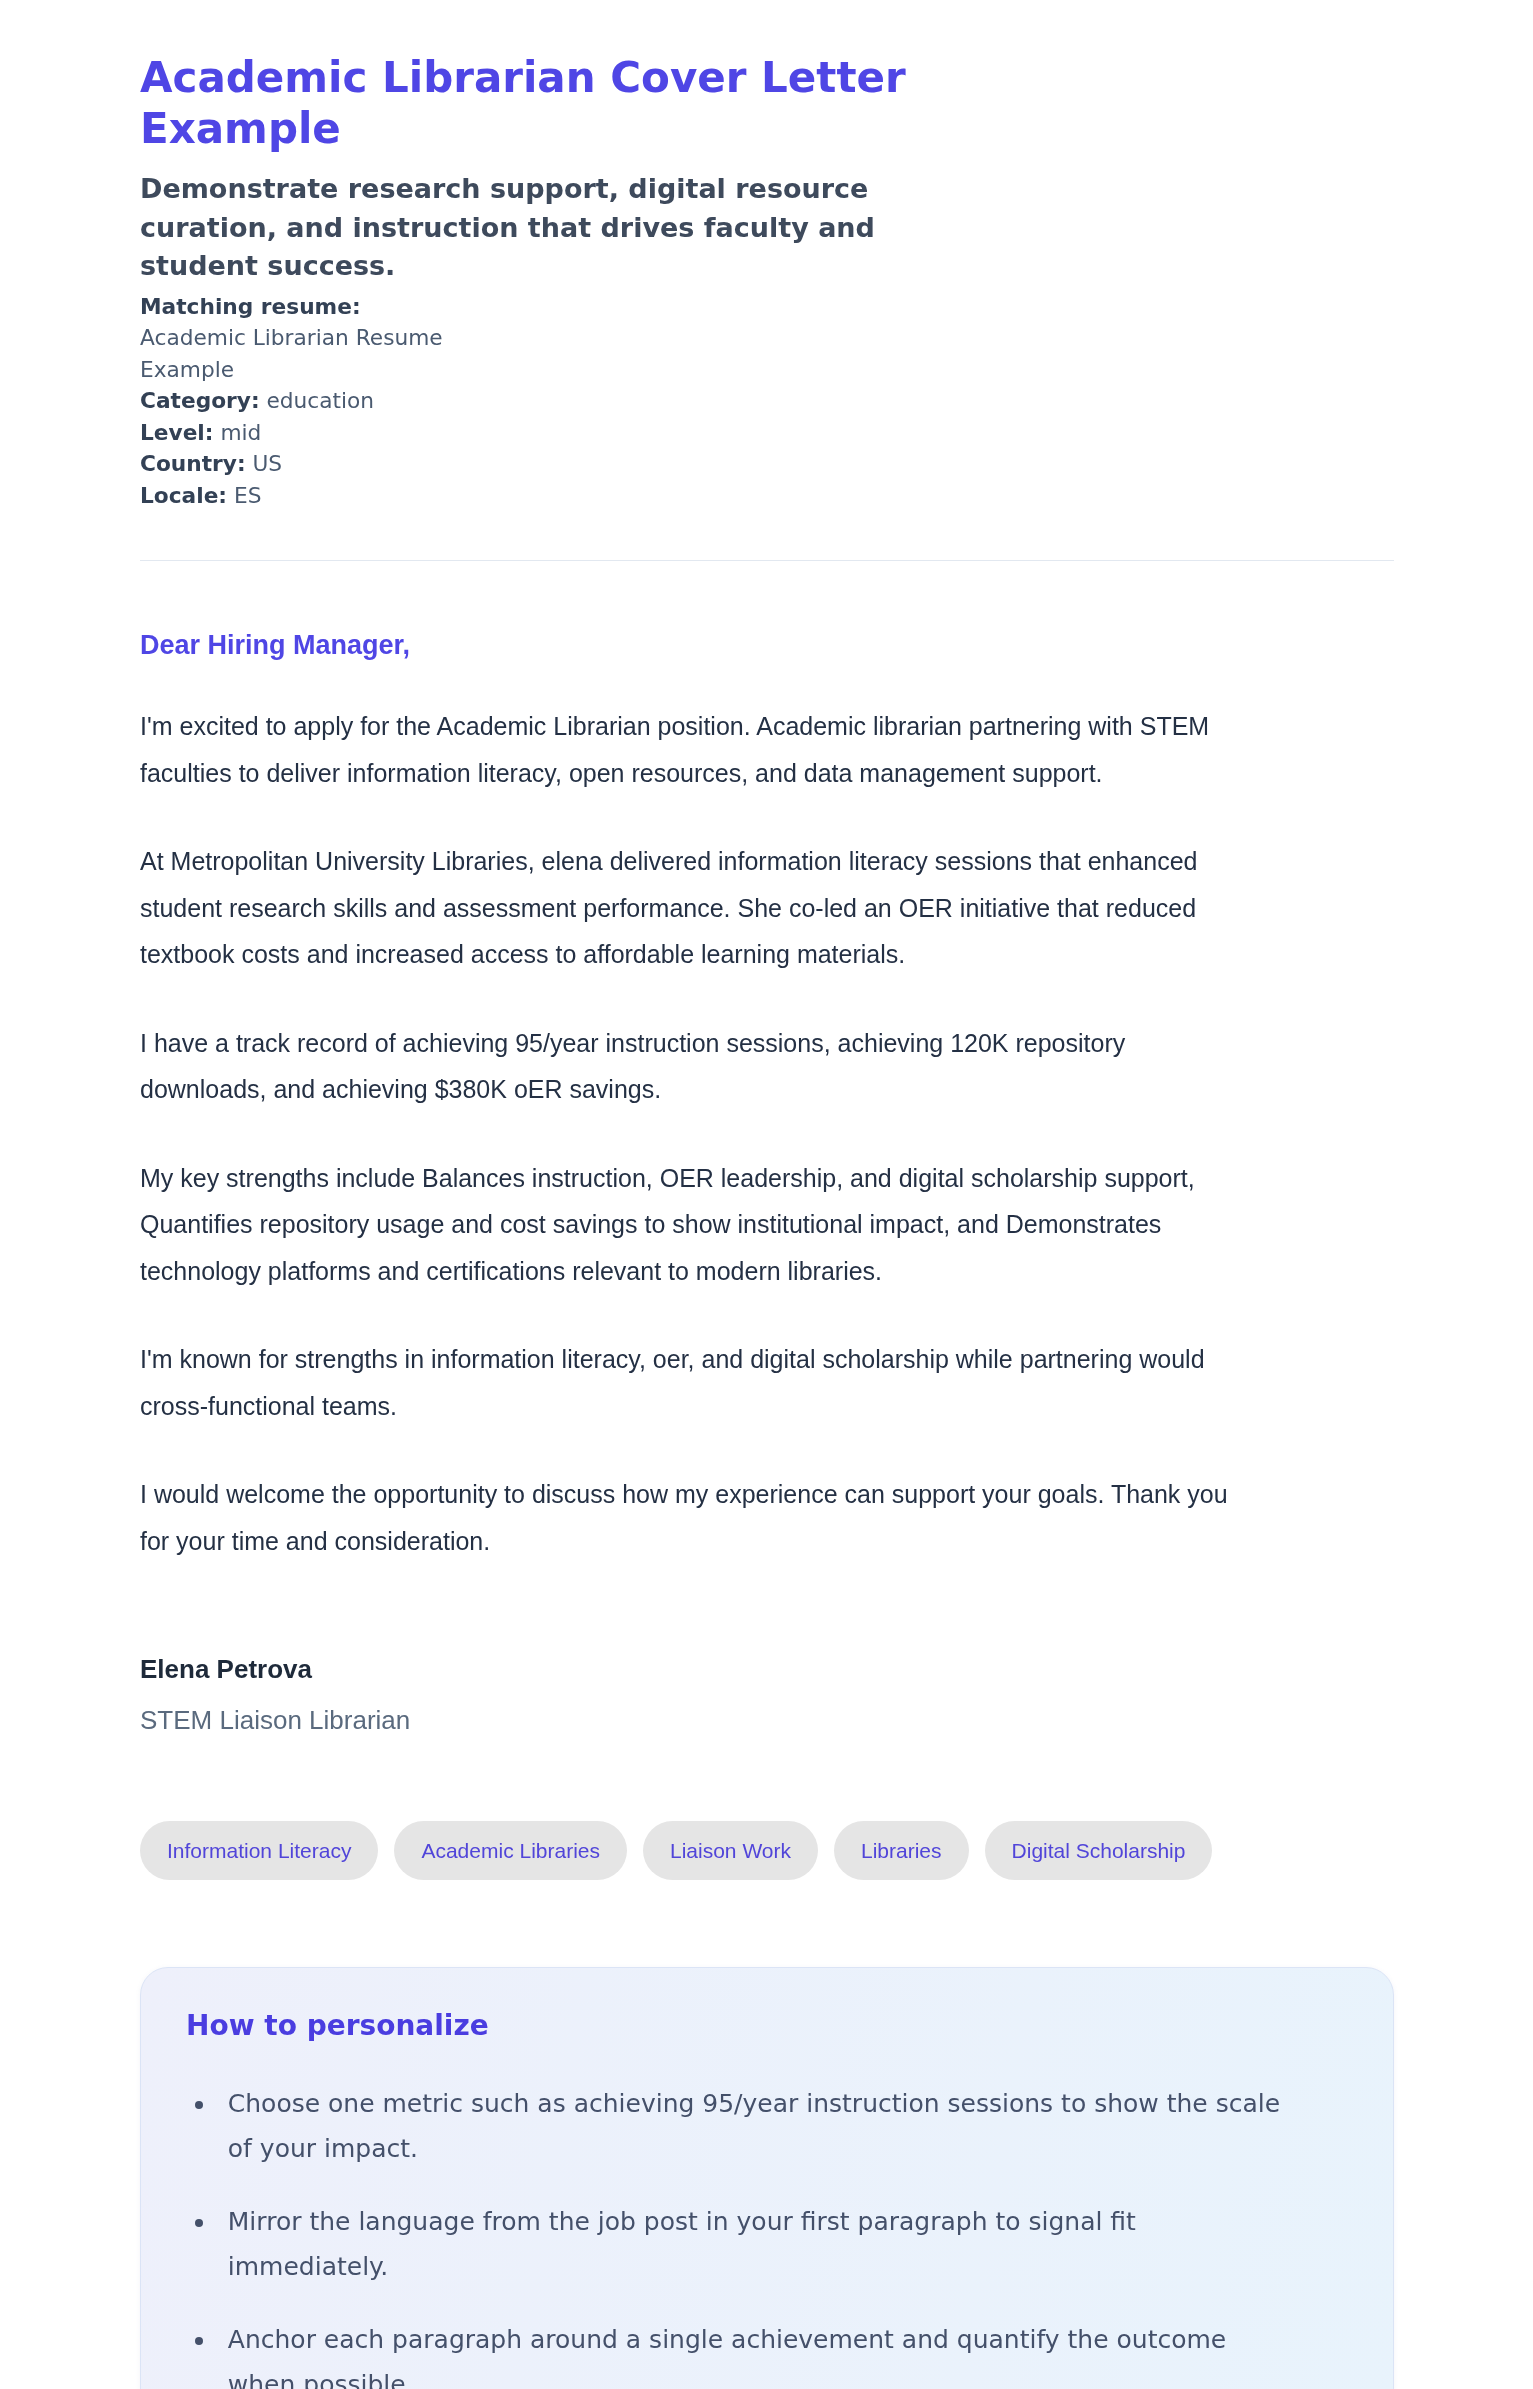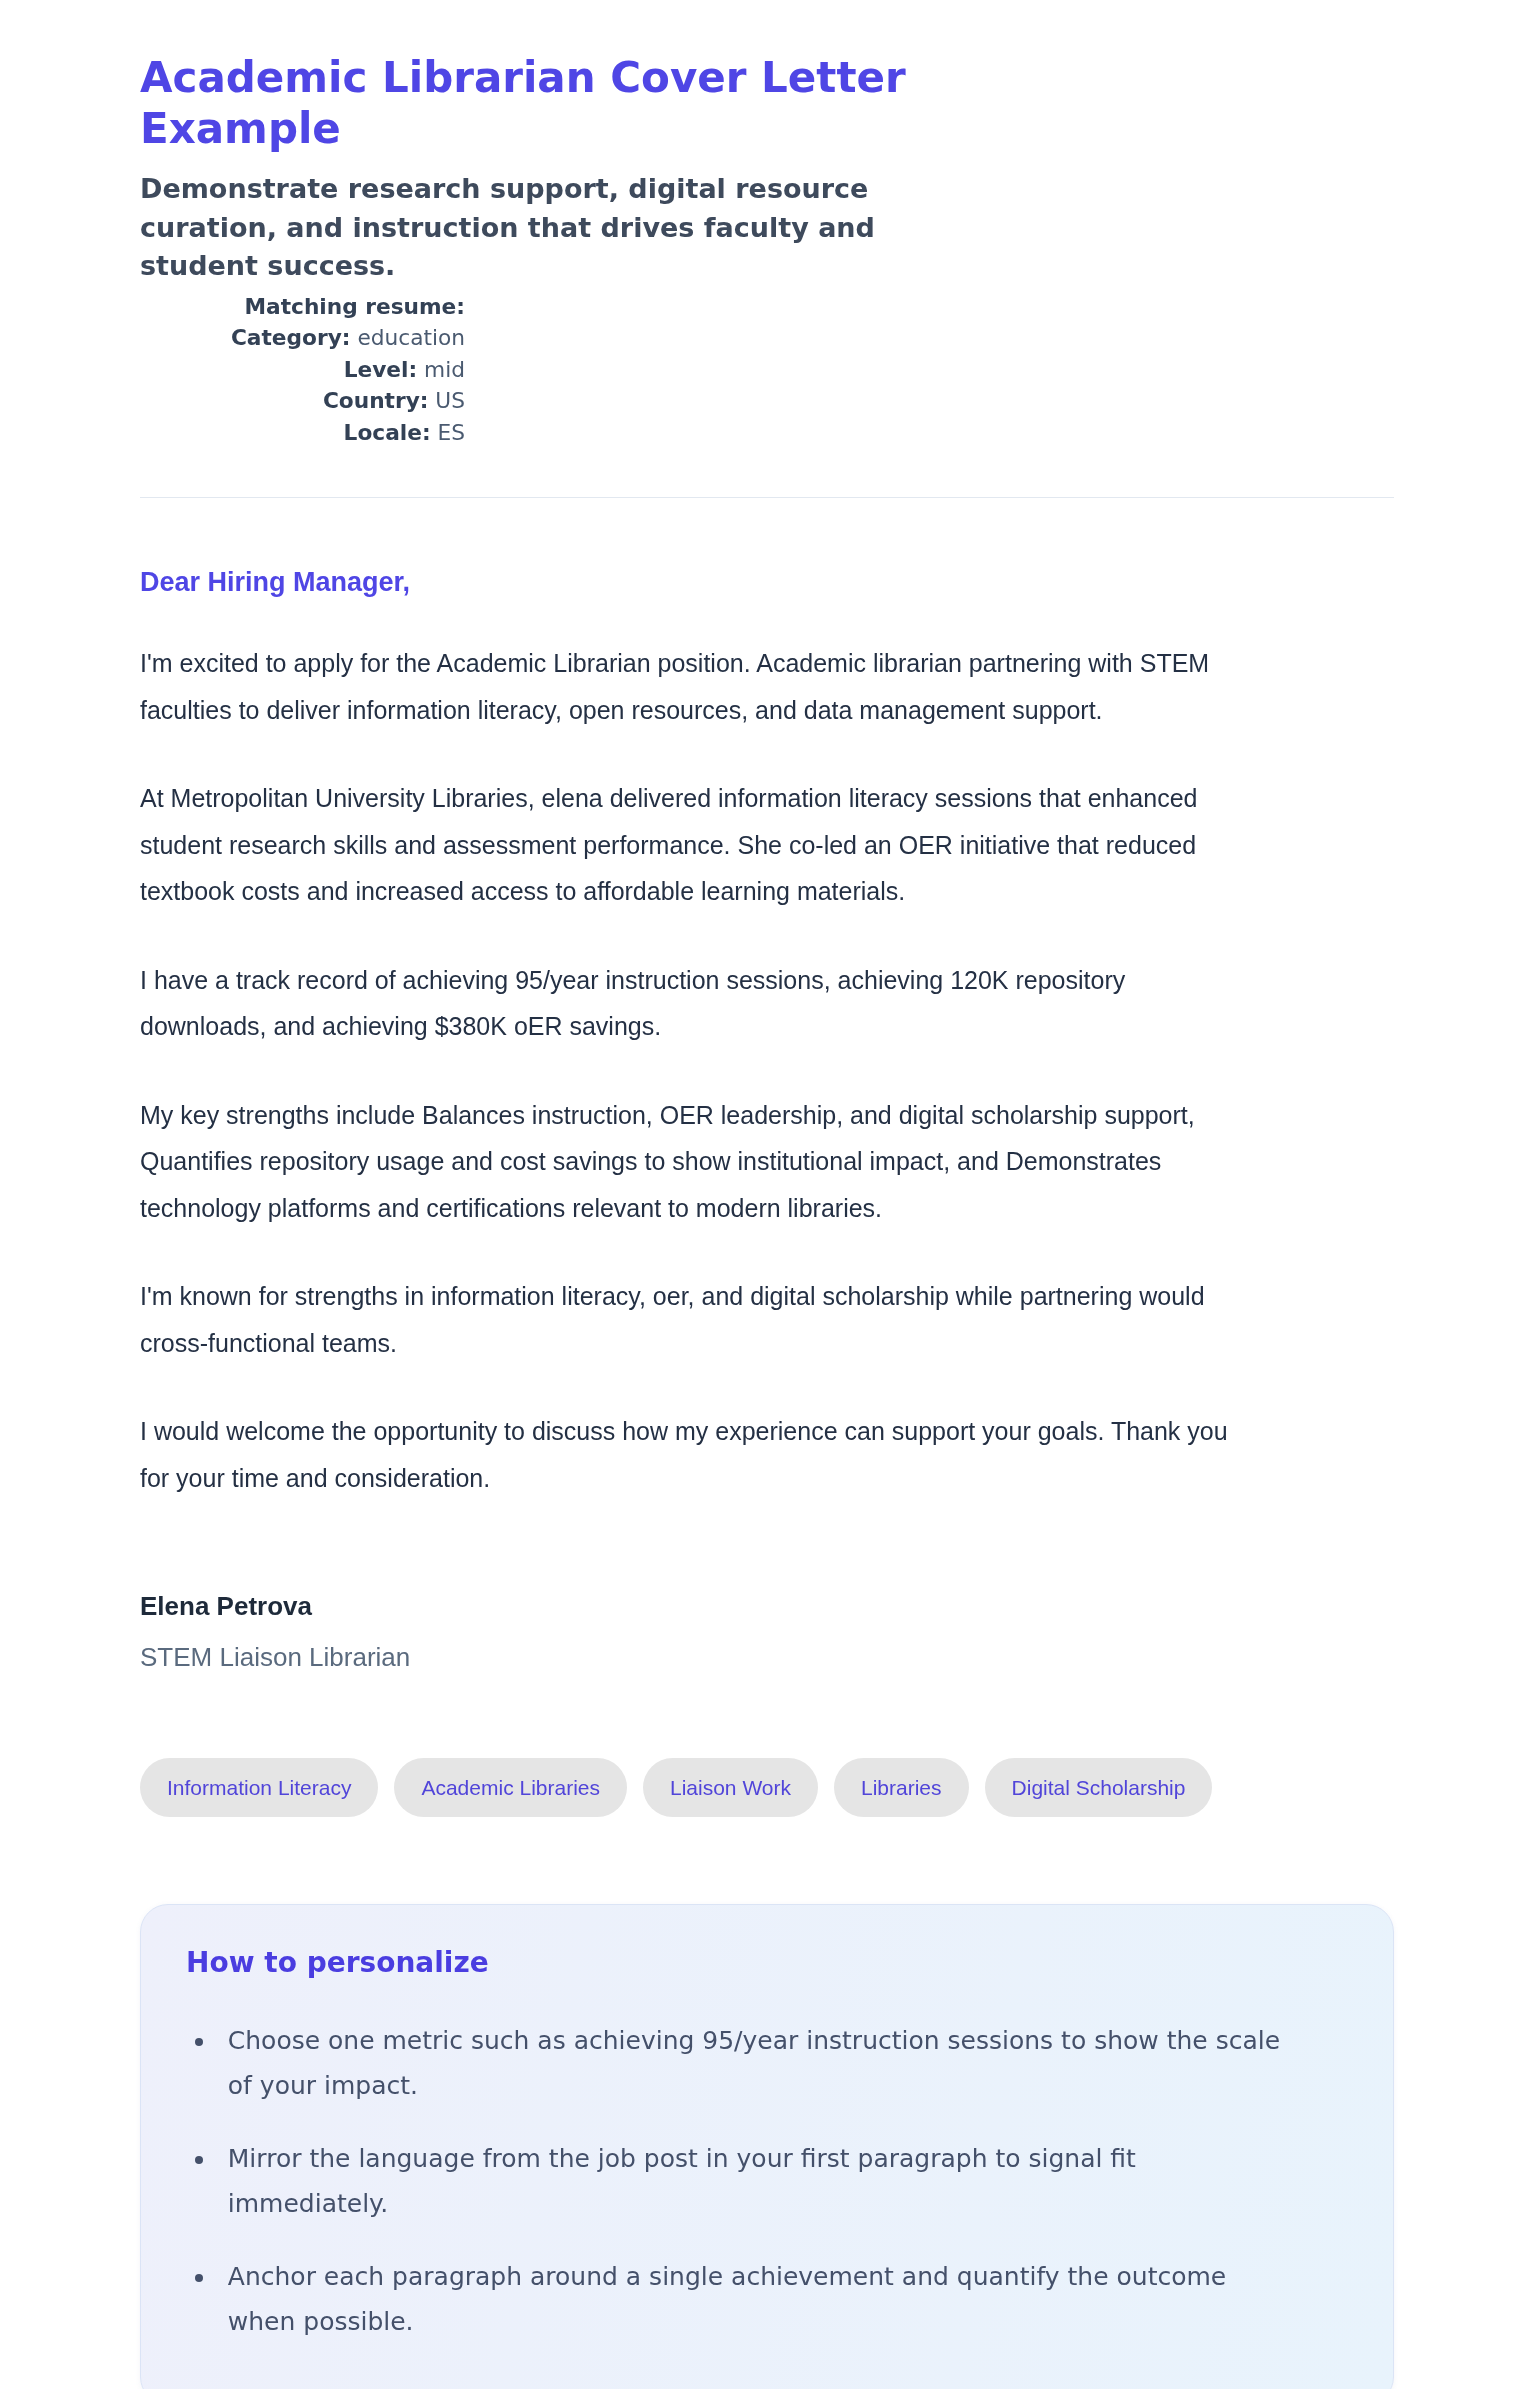--- a/index.html
+++ b/index.html
@@ -32,21 +32,20 @@
     font-family: "DejaVu Sans", sans-serif;
     font-size: 27px;
     font-weight: 700;
     line-height: 1.42;
     color: #3e4a5c;
     max-width: 794px;
   }
   .meta {
     width: 325px;
     flex: none;
-    text-align: right;
     font-family: "DejaVu Sans", sans-serif;
     font-size: 21.7px;
     line-height: 1.45;
     color: #4a5a70;
     padding-top: 5.4px;
   }
   .meta b { color: #334155; font-weight: 700; }
   .meta-row { white-space: nowrap; }
 
   .divider {
@@ -134,20 +133,21 @@
 
 <div class="page">
 
   <div class="header">
     <div class="header-left">
       <h1 class="page-title">Academic Librarian Cover Letter Example</h1>
       <div class="page-subtitle">Demonstrate research support, digital resource curation, and instruction that drives faculty and student success.</div>
     </div>
     <div class="meta">
       <div class="meta-row"><b>Matching resume:</b></div>
+      <div>Academic Librarian Resume Example</div>
       <div class="meta-row"><b>Category:</b> <span>education</span></div>
       <div class="meta-row"><b>Level:</b> <span>mid</span></div>
       <div class="meta-row"><b>Country:</b> <span>US</span></div>
       <div class="meta-row"><b>Locale:</b> <span>ES</span></div>
     </div>
   </div>
 
   <hr class="divider">
 
   <div class="letter">

